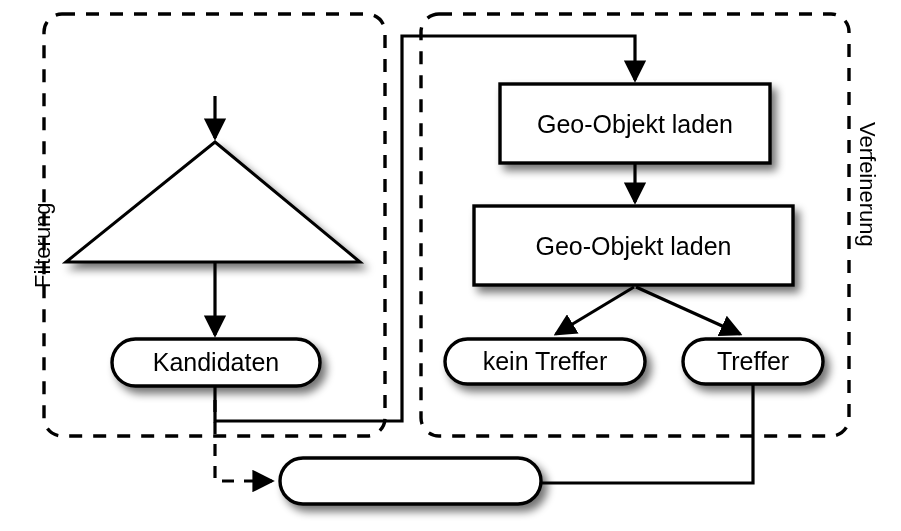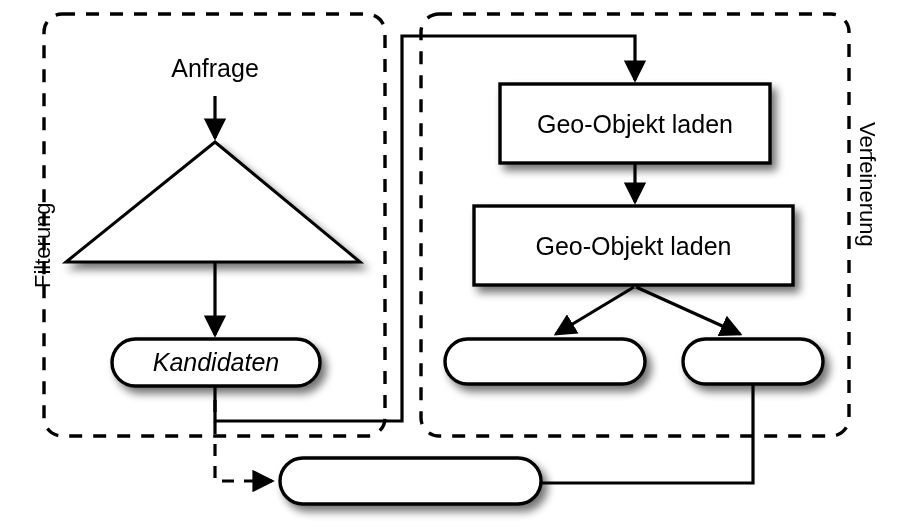--- a/index.html
+++ b/index.html
@@ -95,29 +95,30 @@
 
     <rect x="112" y="339" width="208" height="47" rx="23.5" ry="23.5" fill="#ffffff" stroke="#000000" stroke-width="3.4" filter="url(#dropshadow)"></rect>
 
     <rect x="445" y="339" width="200" height="45" rx="22.5" ry="22.5" fill="#ffffff" stroke="#000000" stroke-width="3.4" filter="url(#dropshadow)"></rect>
 
     <rect x="683" y="339" width="140" height="45" rx="22.5" ry="22.5" fill="#ffffff" stroke="#000000" stroke-width="3.4" filter="url(#dropshadow)"></rect>
 
     <rect x="280" y="458" width="261" height="46" rx="23" ry="23" fill="#ffffff" stroke="#000000" stroke-width="3.4" filter="url(#dropshadow)"></rect>
   </svg>
 
-  <div class="node-label" style="left:140px; top:54px; width:150px; font-size:25px; line-height:28px;">Anfrage</div>
 
 
-  <div class="node-label" style="left:112px; top:348px; width:208px; font-size:25px; line-height:28px;font-style:italic;">Kandidaten</div>
+  <div class="node-label" style="left:112px; top:348px; width:208px; font-size:25px; line-height:28px;">Kandidaten</div>
 
   <div class="node-label" style="left:500px; top:110px; width:270px; font-size:25px; line-height:28px;">Geo-Objekt laden</div>
 
   <div class="node-label" style="left:474px; top:232px; width:319px; font-size:25px; line-height:28px;">Geo-Objekt laden</div>
 
+  <div class="node-label" style="left:445px; top:347px; width:200px; font-size:25px; line-height:28px;">kein Treffer</div>
 
+  <div class="node-label" style="left:683px; top:347px; width:140px; font-size:25px; line-height:28px;">Treffer</div>
 
 
   <div class="group-label rot-ccw" style="left:30px; top:288px;">Filterung</div>
 
   <div class="group-label rot-cw" style="left:880px; top:122px;">Verfeinerung</div>
 
 </div>
 
 </body></html>

